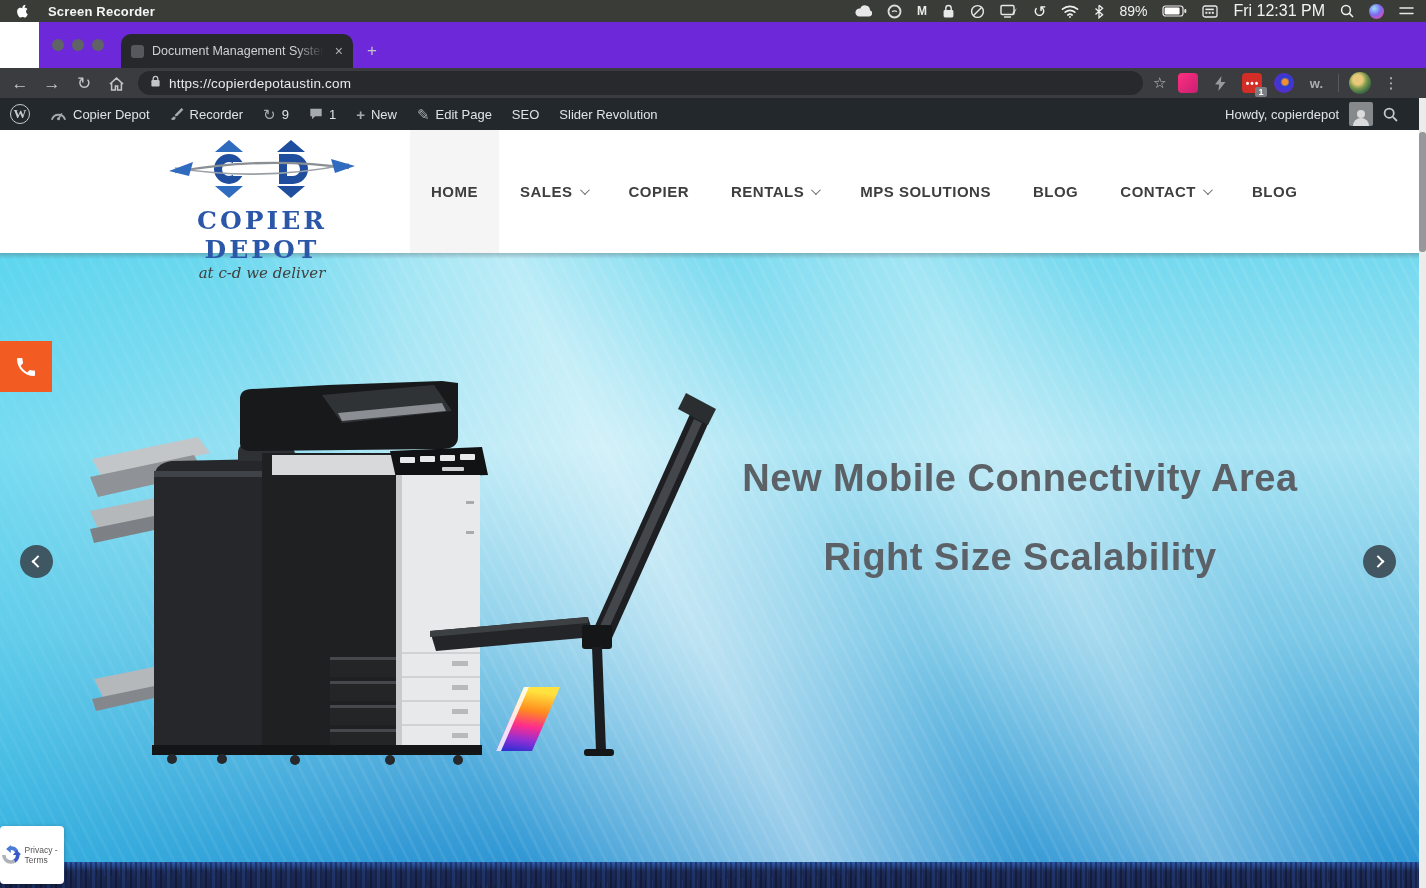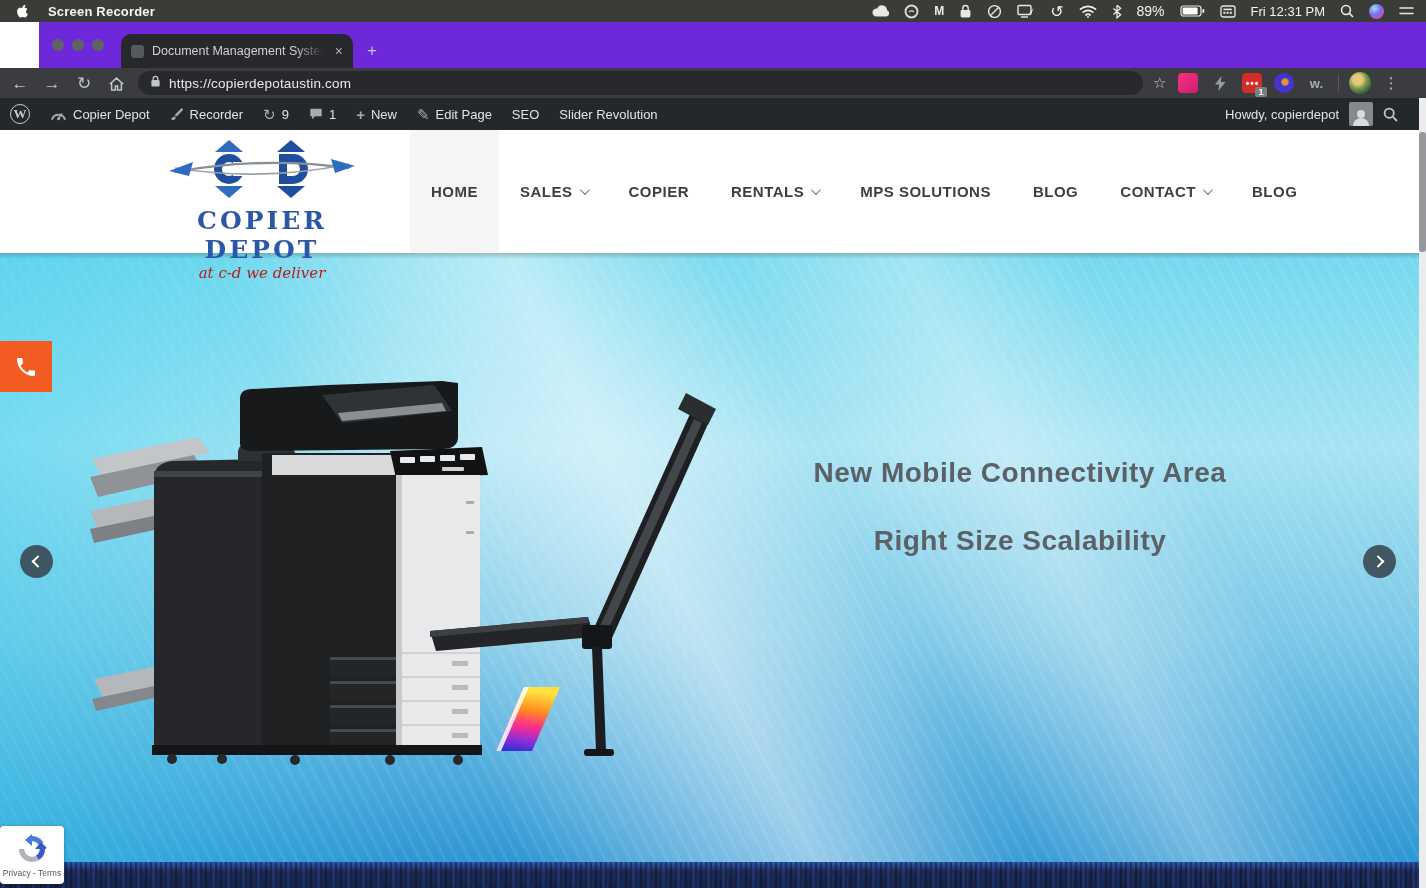--- a/index.html
+++ b/index.html
@@ -68,21 +68,21 @@
   .ab-glyph { font-size:15px; color:#a7aaad; line-height:1; }
   .ab-right { margin-left:auto; display:flex; align-items:center; gap:10px; padding-right:28px; }
   .ab-avatar { width:24px; height:24px; background:#86898c; border-radius:2px;
     display:flex; align-items:end; justify-content:center; overflow:hidden; }
 
   
   .site-header { position:absolute; top:130px; left:0; width:1426px; height:123px; background:#fff; z-index:40; }
   .logo { position:absolute; left:152px; top:8px; width:220px; text-align:center; }
   .logo-title { color:#2b57a8; font-size:25px; font-weight:bold; letter-spacing:3px;
     font-family:"DejaVu Serif",serif; margin-top:2px; }
-  .logo-tagline { color:#b91c1c; font-size:15px; font-style:italic; font-family:"DejaVu Serif",serif; }
+  .logo-tagline { color:#404040; font-size:15px; font-style:italic; font-family:"DejaVu Serif",serif; }
   .main-nav { position:absolute; left:410px; top:0; height:123px; display:flex; align-items:stretch; }
   .nav-item { display:flex; align-items:center; gap:7px; padding:0 21px; color:#3e3e3e;
     font-size:15px; letter-spacing:.5px; font-weight:bold; text-decoration:none; }
   .nav-item.active { background:#f5f5f5;text-align:center; }
   .chev { width:7px; height:7px; border-right:1.6px solid #6b6b6b; border-bottom:1.6px solid #6b6b6b;
     transform:rotate(45deg) translateY(-2px); }
 
   
   .hero { position:absolute; top:253px; left:0; width:1426px; height:609px; overflow:hidden;
     background:
@@ -90,42 +90,42 @@
       repeating-linear-gradient(63deg, rgba(255,255,255,.07) 0 3px, rgba(255,255,255,0) 3px 11px),
       linear-gradient(63deg, rgba(255,255,255,0) 30%, rgba(255,255,255,.5) 47%, rgba(255,255,255,0) 60%),
       linear-gradient(63deg, rgba(255,255,255,0) 58%, rgba(255,255,255,.32) 70%, rgba(255,255,255,0) 80%),
       linear-gradient(180deg, #74d9ef 0%, #a6e3f3 32%, #7cc8e7 63%, #2f97d4 100%);
     z-index:30; }
   .hero-topshadow { position:absolute; top:0; left:0; right:0; height:6px;
     background:linear-gradient(180deg, rgba(80,95,100,.35), rgba(80,95,100,0)); }
   .phone-btn { position:absolute; left:0; top:88px; width:52px; height:51px; background:#f25b21;
     display:flex; align-items:center; justify-content:center; }
   .hero-copy { position:absolute; left:645px; top:204px; width:750px; text-align:center; }
-  .hero-line { font-size:28px; font-weight:bold; color:#5b6166; letter-spacing:.5px; margin-bottom:36px; }
+  .hero-line { font-size:38px; font-weight:bold; color:#5b6166; letter-spacing:.5px; margin-bottom:36px; }
   .slider-arrow { position:absolute; top:292px; width:33px; height:33px; border-radius:50%;
     background:rgba(56,70,79,.88); display:flex; align-items:center; justify-content:center; }
   .slider-arrow.prev { left:20px; }
   .slider-arrow.next { left:1363px; }
   .arrow-glyph { width:9px; height:9px; border-right:2.4px solid #fff; border-bottom:2.4px solid #fff; }
   .prev .arrow-glyph { transform:rotate(135deg) translate(-1px,-1px); }
   .next .arrow-glyph { transform:rotate(-45deg) translate(-1px,-1px); }
   .copier-art { position:absolute; left:90px; top:128px; }
 
   
   .next-section { position:absolute; top:862px; left:0; width:1426px; height:26px;
     background:
       repeating-linear-gradient(90deg, rgba(0,0,0,.30) 0 2px, rgba(0,0,0,0) 2px 5px),
       repeating-linear-gradient(87deg, rgba(40,70,140,.35) 0 7px, rgba(0,0,0,0) 7px 15px),
       linear-gradient(180deg, #2e5cb0 0%, #1c2a57 35%, #18244c 100%);
     z-index:35; }
 
   
   .recaptcha { position:absolute; left:0; top:826px; width:64px; height:58px; background:#fff;
     border-radius:4px; box-shadow:0 1px 4px rgba(0,0,0,.3); z-index:60;
-    display:flex; flex-direction:column; align-items:center; justify-content:center; gap:3px; }
+    display:flex; flex-direction:row; align-items:center; justify-content:center; gap:3px; }
   .recaptcha-label { font-size:8.5px; color:#555; }
 
   
   .scrollbar { position:absolute; right:0; top:98px; width:7px; height:790px; background:#ececec; z-index:70; }
   .scroll-thumb { position:absolute; right:0; top:34px; width:7px; height:120px; background:#96989b; border-radius:3px; }
 </style>
 </head>
 <body>
 
 <div class="menubar">
@@ -193,21 +193,21 @@
     </span>
     <span class="mb-ico">
       <svg width="16" height="13" viewBox="0 0 16 13">
           <rect x="1" y="1" width="14" height="11" rx="2" fill="none" stroke="#e8e8e8" stroke-width="1.3"></rect>
           <rect x="3.4" y="6.8" width="2" height="2" fill="#e8e8e8"></rect>
           <rect x="6.6" y="6.8" width="2" height="2" fill="#e8e8e8"></rect>
           <rect x="9.8" y="6.8" width="2" height="2" fill="#e8e8e8"></rect>
           <rect x="3.4" y="3.6" width="8.4" height="1.6" fill="#e8e8e8"></rect>
         </svg>
     </span>
-    <span class="mb-txt" style="font-size:13px;">Fri 12:31 PM</span>
+    <span class="mb-txt" style="font-size:16px;">Fri 12:31 PM</span>
     <span class="mb-ico">
       <svg width="14" height="14" viewBox="0 0 14 14" fill="none" stroke="#f0f0f0" stroke-width="1.5">
           <circle cx="6" cy="6" r="4.4"></circle>
           <line x1="9.4" y1="9.4" x2="13" y2="13"></line>
         </svg>
     </span>
     <span class="siri-orb"></span>
     <span class="mb-ico">
       <svg width="15" height="12" viewBox="0 0 15 12" stroke="#e8e8e8" stroke-width="1.5" stroke-linecap="round">
           <line x1="1" y1="3" x2="14" y2="3"></line>

